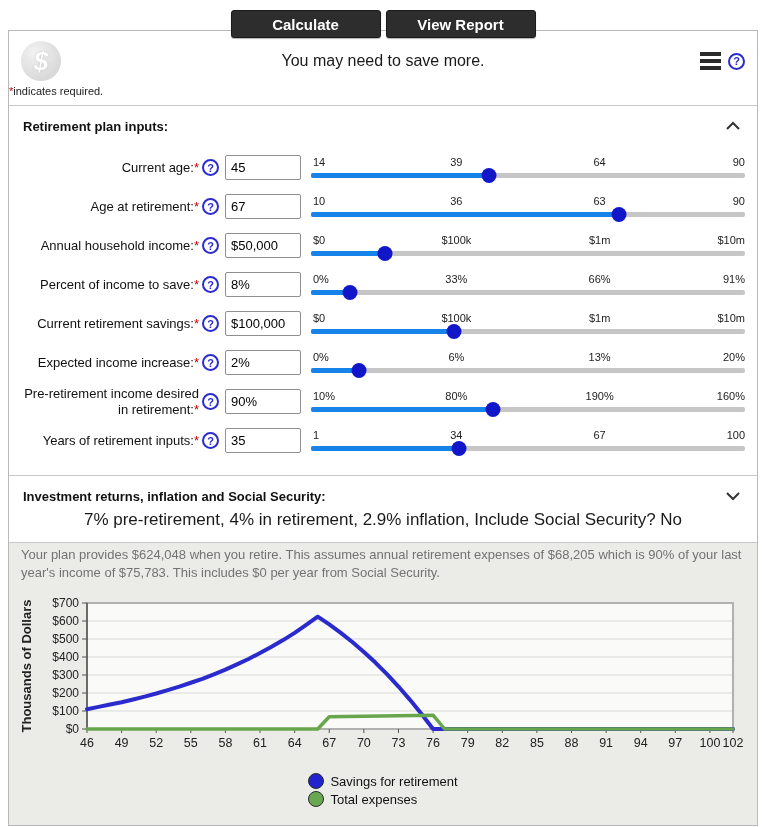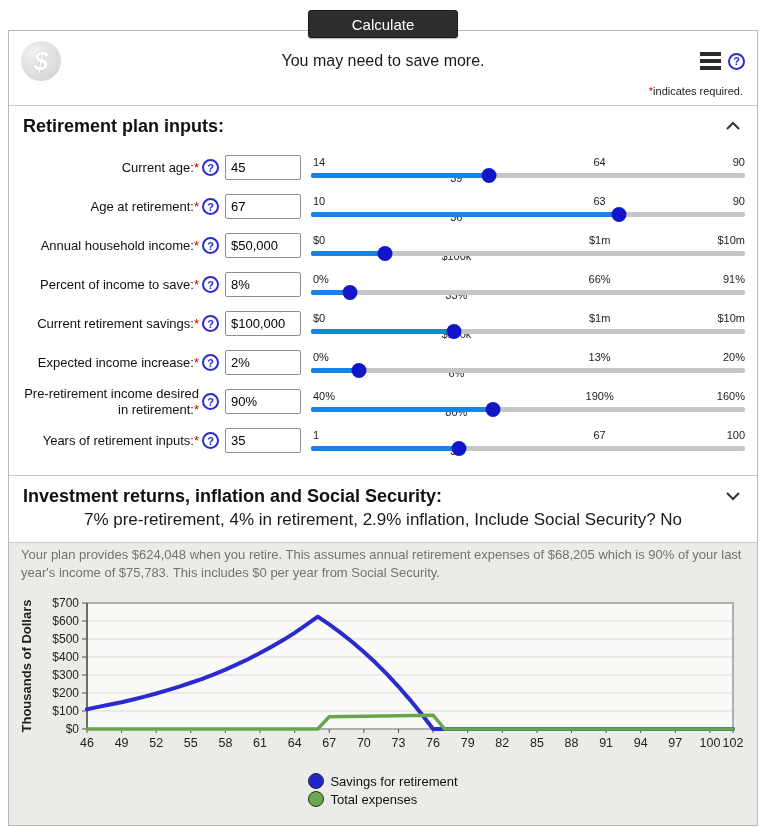--- a/index.html
+++ b/index.html
@@ -1,51 +1,51 @@
 <!DOCTYPE html>
 <html><head>
 <meta charset="utf-8">
 <style>
   * { box-sizing: border-box; margin: 0; padding: 0; }
   html, body { background: #fff; font-family: "Liberation Sans", sans-serif; color: #111; }
   body { width: 766px; }
 
   
   .top-buttons { position: relative; z-index: 5; display: flex; justify-content: center; gap: 5px; padding-top: 10px; margin-bottom: -8px; }
-  .action-btn { background: #2d2d2d; color: #fff; border: 1px solid #1b1b1b; border-radius: 3px; font-family: "Liberation Sans", sans-serif; font-size: 15px; font-weight: normal; height: 28px; width: 150px; cursor: pointer; box-shadow: 0 1px 1px rgba(0,0,0,.3); }
+  .action-btn { background: #2d2d2d; color: #fff; border: 1px solid #1b1b1b; border-radius: 3px; font-family: "Liberation Sans", sans-serif; font-size: 15px; font-weight: bold; height: 28px; width: 150px; cursor: pointer; box-shadow: 0 1px 1px rgba(0,0,0,.3); }
 
   .container { width: 750px; margin: 0 8px 6px 8px; border: 1px solid #b9b9b9; background: #fff; }
 
   
   .app-header { display: grid; grid-template-columns: 64px 1fr 64px; align-items: center; padding: 10px 12px 0 12px; }
   .brand-logo { width: 40px; height: 40px; border-radius: 50%; background: radial-gradient(circle at 35% 30%, #f2f2f2, #cfcfcf); color: #ffffff; font-size: 26px; font-weight: bold; display: flex; align-items: center; justify-content: center; text-shadow: 0 0 2px #bbb; font-style: italic; }
   .page-title { text-align: center; font-size: 16px; color: #1a1a1a; }
   .header-icons { display: flex; align-items: center; justify-content: flex-end; gap: 7px; }
   .menu-icon { display: inline-flex; flex-direction: column; gap: 3px; cursor: pointer; }
   .menu-icon span { display: block; width: 21px; height: 4px; background: #2b2b2b; }
   .help-circle { width: 17px; height: 17px; border: 2px solid #2b2bd0; border-radius: 50%; color: #2b2bd0; font-size: 11px; font-weight: bold; display: inline-flex; align-items: center; justify-content: center; cursor: pointer; background: #fff; flex: none; }
-  .required-note { text-align: right; font-size: 11px; color: #222; padding: 4px 14px 8px 0; }
+  .required-note { text-align: left; font-size: 11px; color: #222; padding: 4px 14px 8px 0; }
   .req-star { color: #cc0000; }
 
   
   .section-header { display: flex; justify-content: space-between; align-items: center; padding: 9px 14px 4px 14px; border-top: 1px solid #c9c9c9; }
-  .section-title { font-size: 18px; font-weight: bold; color: #111; }
+  .section-title { font-size: 13px; font-weight: bold; color: #111; }
   .chevron { cursor: pointer; padding: 2px; }
 
   
   .rows-wrap { padding: 10px 12px 12px 12px; }
   .input-row { display: flex; align-items: center; min-height: 33px; margin-bottom: 6px; }
   .row-label { width: 178px; text-align: right; font-size: 13px; line-height: 1.2; color: #111; }
   .help-icon { width: 17px; height: 17px; border: 2px solid #2b2bd0; border-radius: 50%; color: #2b2bd0; font-size: 11px; font-weight: bold; display: flex; align-items: center; justify-content: center; margin: 0 6px 0 3px; flex: none; cursor: pointer; background: #fff; }
   .value-input { width: 76px; height: 25px; border: 1px solid #8f8f8f; border-radius: 2px; font-family: "Liberation Sans", sans-serif; font-size: 13px; padding: 0 5px; margin-right: 10px; flex: none; }
   .slider { flex: 1; position: relative; align-self: center; margin-top: -2px; }
   .ticks { position: relative; height: 15px; font-size: 11px; color: #222; }
   .ticks span { position: absolute; top: 0; white-space: nowrap; }
   .ticks .t0 { left: 2px; }
-  .ticks .t1 { left: 33.5%; transform: translateX(-50%); margin-top: 16px; }
+  .ticks .t1 { left: 33.5%; transform: translateX(-50%); }
   .ticks .t2 { left: 66.5%; transform: translateX(-50%); }
   .ticks .t3 { right: 0; }
   .track { position: relative; height: 5px; background: #c6c6c6; border-radius: 2px; margin-top: 2px; cursor: pointer; }
   .track-fill { height: 100%; background: #1583e8; border-radius: 2px; }
   .handle { position: absolute; top: -5px; width: 15px; height: 15px; border-radius: 50%; background: #1117c9; transform: translateX(-50%); cursor: grab; }
 
   
   .inv-summary { text-align: center; font-size: 17px; color: #1a1a1a; padding: 0 14px 12px 14px; margin-top: -1px; }
 
   
@@ -58,20 +58,21 @@
   .legend-inner { display: inline-block; }
   .legend-item { display: flex; align-items: flex-end; margin: 2px 0; }
   .legend-dot { width: 16px; height: 16px; border-radius: 50%; border: 1px solid #2a2a2a; margin-right: 6px; flex: none; }
   .legend-label { font-size: 13px; color: #111; }
 </style>
 </head>
 <body>
 
 <div class="top-buttons">
   <button class="action-btn">Calculate</button>
+  <button class="action-btn">View Report</button>
 </div>
 
 <div class="container">
 
   <div class="app-header">
     <div class="brand-logo">$</div>
     <div class="page-title">You may need to save more.</div>
     <div class="header-icons">
       <span class="menu-icon">
           <span></span>
@@ -201,21 +202,21 @@
       </div>
     </div>
   </div>
 
   <div class="input-row">
     <div class="row-label"><span class="lbl-text">Pre-retirement income desired in retirement:</span><span class="req-star lbl-req">*</span></div>
     <span class="help-icon">?</span>
     <input class="value-input" value="90%" style="">
     <div class="slider">
       <div class="ticks">
-        <span class="t0">40%</span>
+        <span class="t0">10%</span>
               <span class="t1">80%</span>
               <span class="t2">190%</span>
               <span class="t3">160%</span>
       </div>
       <div class="track">
         <div class="track-fill" style="width: 42%;"></div>
         <div class="handle" style="left: 42%;"></div>
       </div>
     </div>
   </div>

